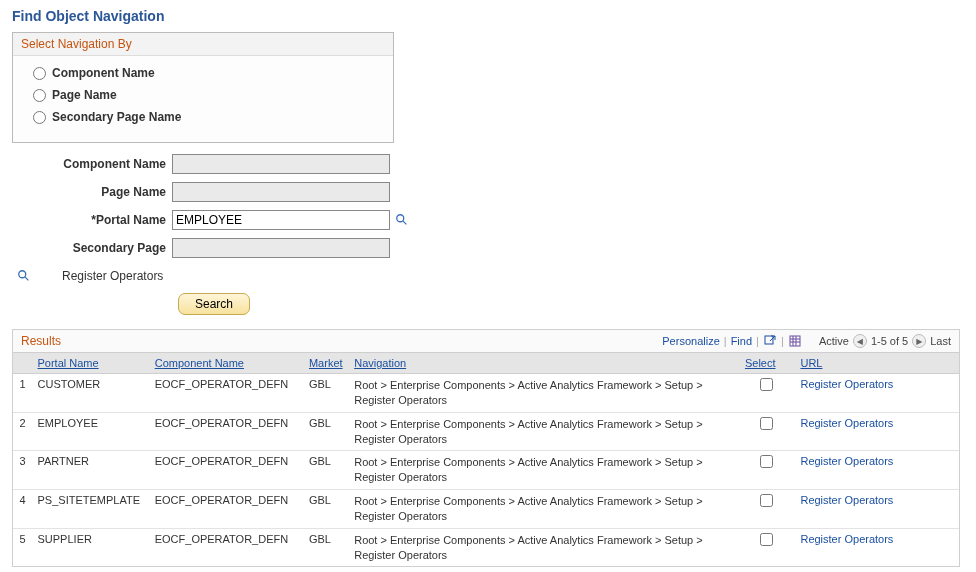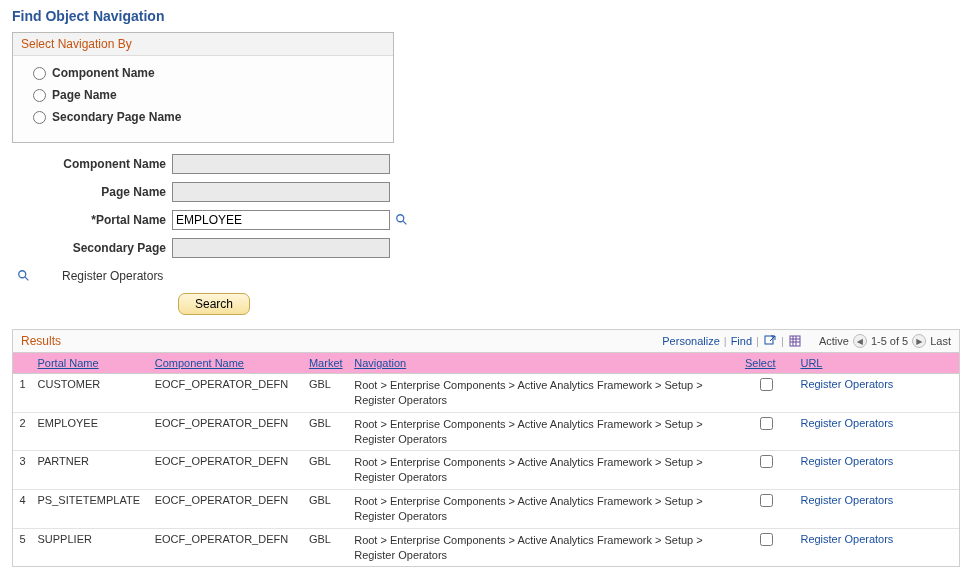--- a/index.html
+++ b/index.html
@@ -150,21 +150,21 @@
     table-layout: fixed;
   }
   table.grid th {
     text-align: left;
     color: #1a4fa0;
     font-weight: normal;
     font-size: 11px;
     padding: 4px 6px;
     border-top: 1px solid #cfcfcf;
     border-bottom: 1px solid #cfcfcf;
-    background: #f9a8d4;
+    background: #e5e5e5;
     text-decoration: underline;
     cursor: pointer;
   }
   table.grid th.rownum-h {
     text-decoration: none;
     cursor: default;
   }
   table.grid td {
     font-size: 11px;
     padding: 4px 6px;

